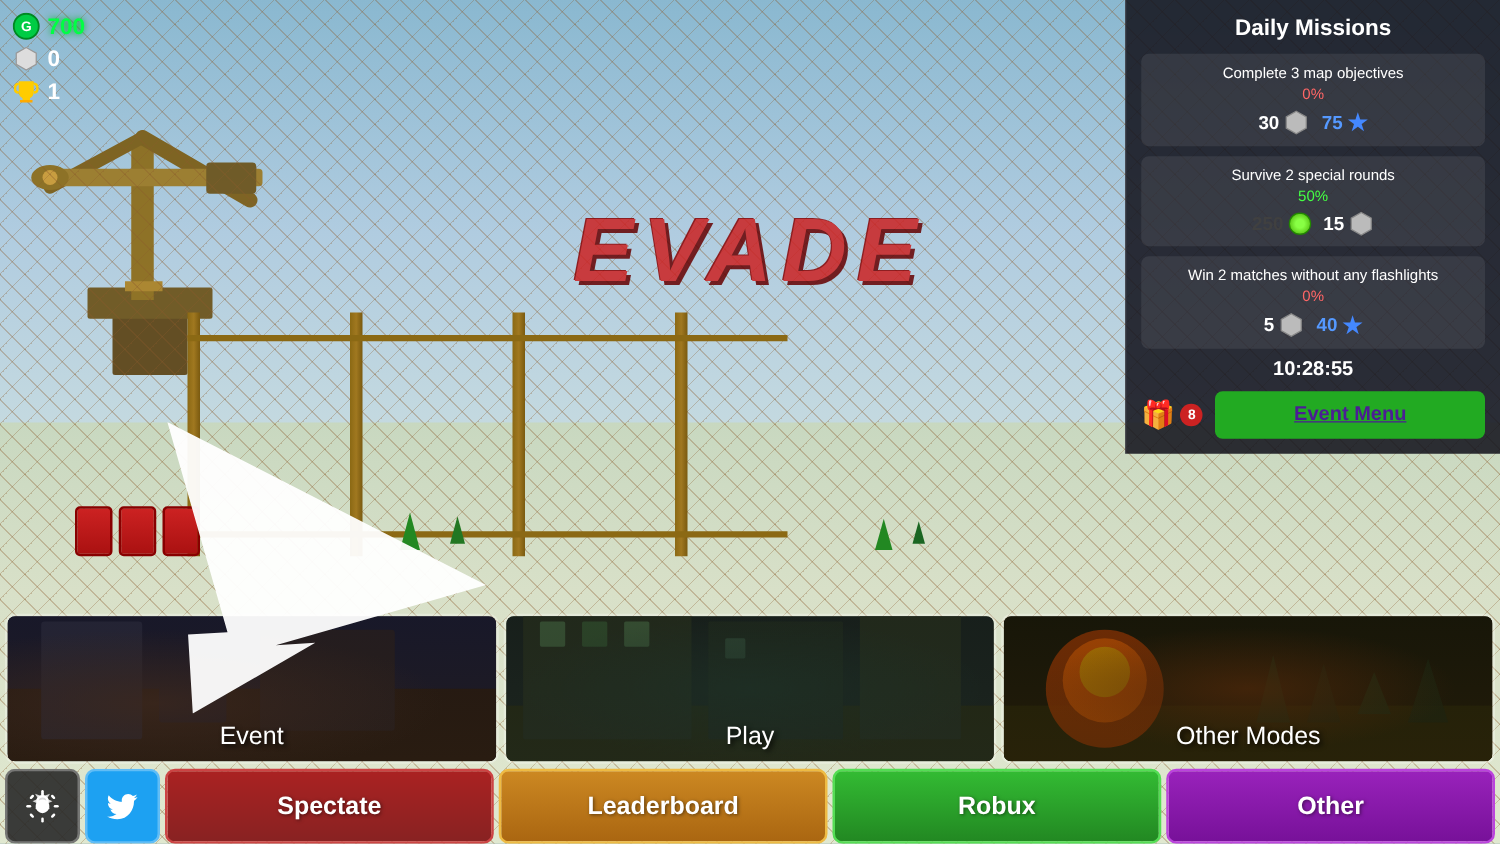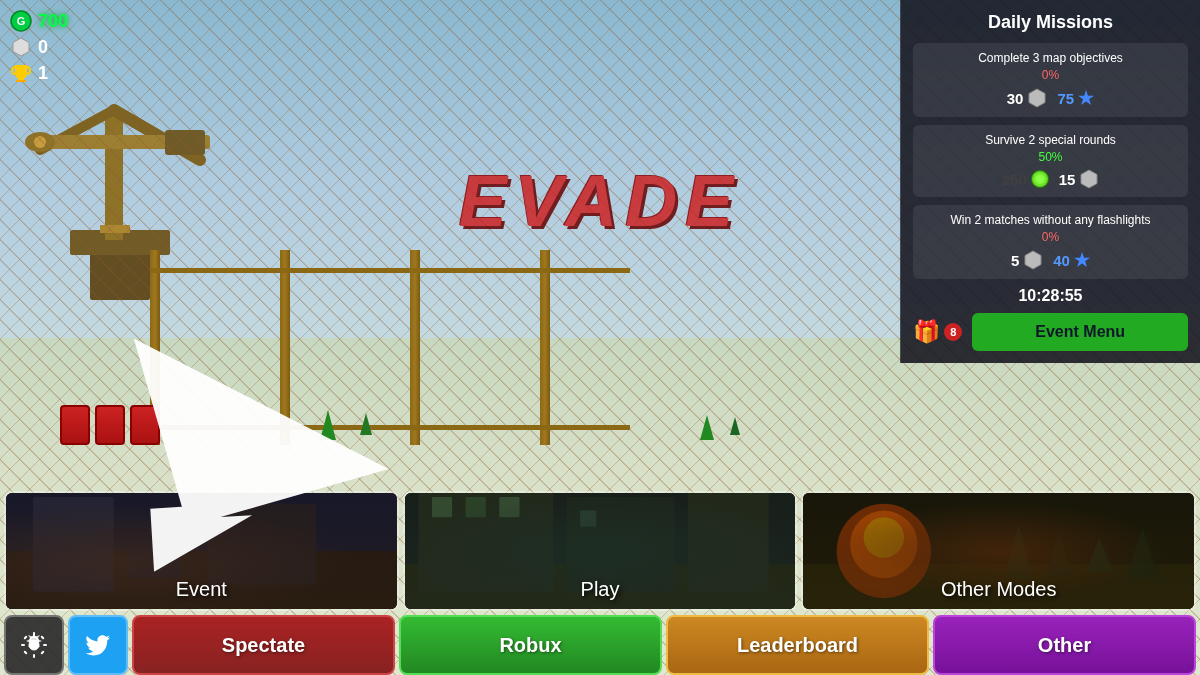--- a/index.html
+++ b/index.html
@@ -211,29 +211,30 @@
       height: 18px;
       display: flex;
       align-items: center;
       justify-content: center;
       font-size: 11px;
       font-weight: bold;
     }
 
     .event-menu-btn {
       background: #22aa22;
-      color: #0f172a;
+      color: #4c1d95;
       border: none;
       padding: 10px 20px;
       border-radius: 6px;
       font-size: 16px;
       font-weight: bold;
       cursor: pointer;
       flex: 1;
       margin-left: 10px;
+      text-decoration: underline;
     }
 
     
     .bottom-area {
       position: absolute;
       bottom: 0;
       left: 0;
       right: 0;
     }
 
@@ -611,23 +612,23 @@
     </div>
 
     <div class="twitter-btn">
       <svg width="28" height="28" viewBox="0 0 28 28">
         <path d="M26,6.5 C25.1,6.9 24.2,7.2 23.2,7.3 C24.2,6.7 25,5.7 25.4,4.6 C24.4,5.2 23.4,5.6 22.3,5.8 C21.3,4.8 20,4.2 18.5,4.2 C15.7,4.2 13.4,6.5 13.4,9.3 C13.4,9.7 13.5,10.1 13.6,10.4 C9.3,10.2 5.5,8.2 3,5.1 C2.6,5.8 2.3,6.7 2.3,7.6 C2.3,9.4 3.2,11 4.6,12 C3.8,12 3,11.7 2.4,11.4 L2.4,11.5 C2.4,14 4.2,16.1 6.6,16.6 C6.2,16.7 5.7,16.7 5.3,16.7 C4.9,16.7 4.6,16.7 4.3,16.6 C4.9,18.7 6.9,20.2 9.2,20.2 C7.5,21.5 5.3,22.3 3,22.3 C2.6,22.3 2.2,22.3 1.8,22.2 C4.2,23.6 6.9,24.4 9.9,24.4 C18.5,24.4 23.2,16.8 23.2,10.2 L23.2,9.6 C24.2,8.9 25.2,7.8 26,6.5 Z" fill="white"></path>
       </svg>
     </div>
 
     <button class="action-btn spectate-btn">Spectate</button>
 
+    <button class="action-btn leaderboard-btn">Leaderboard</button>
+
     <button class="action-btn robux-btn">Robux</button>
-
-    <button class="action-btn leaderboard-btn">Leaderboard</button>
 
     <button class="action-btn other-btn">Other</button>
   </div>
 </div>
 
 <div class="arrow-overlay">
   <svg width="280" height="220" viewBox="0 0 280 220">
     <polygon points="280,60 130,150 160,140 80,220 60,160 90,150 0,0" fill="white" opacity="0.95"></polygon>
   </svg>
 </div>

